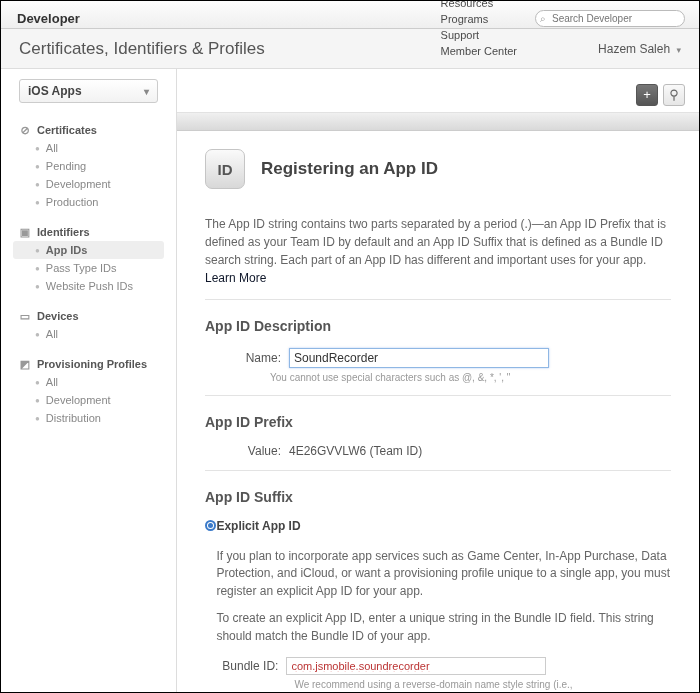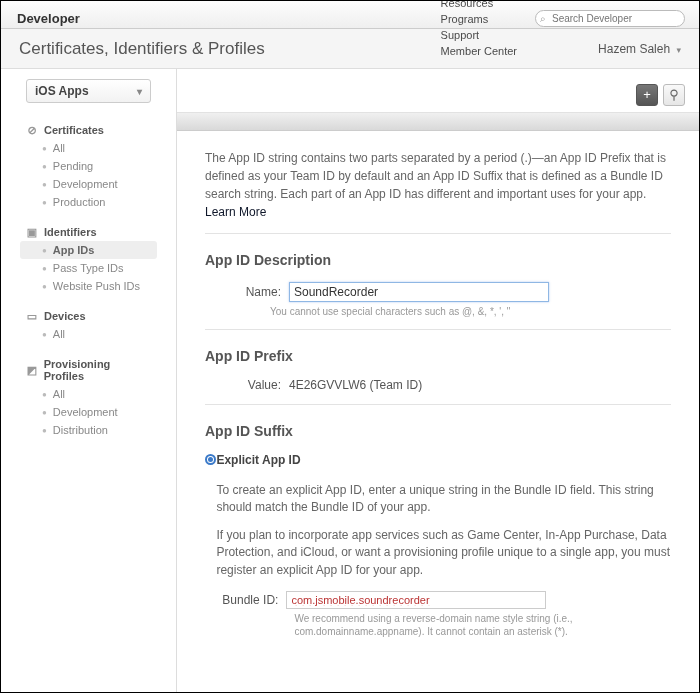--- a/index.html
+++ b/index.html
@@ -38,21 +38,21 @@
 .headerbar {
   height: 40px; background: #f5f5f5; border-bottom: 1px solid #ddd;
   display: flex; align-items: center; padding: 0 18px;
 }
 .headerbar h1 { font-size: 17px; font-weight: normal; color: #555; }
 .userlink { margin-left: auto; font-size: 12px; color: #555; }
 .userlink .chev { font-size: 9px; color: #888; margin-left: 3px; }
 
 
 .wrap { display: flex; height: calc(100% - 68px); }
-.sidebar { width: 176px; border-right: 1px solid #ddd; padding: 10px 11px; background: #fff; }
+.sidebar { width: 176px; border-right: 1px solid #ddd; padding: 10px 4px; background: #fff; }
 .select-box {
   margin: 0 14px 12px; height: 24px; border: 1px solid #ccc; border-radius: 3px;
   background: linear-gradient(#fff,#f2f2f2); display: flex; align-items: center; padding: 0 8px;
   font-size: 12px; font-weight: bold; color: #444; justify-content: space-between; cursor: pointer;
 }
 .select-box .caret { color: #888; font-size: 10px; }
 .sb-section { padding: 6px 0; }
 .sb-head { display: flex; align-items: center; padding: 3px 14px; font-size: 11px; font-weight: bold; color: #555; cursor: pointer; }
 .sb-head .ico { width: 12px; height: 12px; margin-right: 6px; display: inline-flex; align-items: center; justify-content: center; color: #999; font-size: 11px; }
 .sb-item { display: flex; align-items: center; padding: 3px 14px 3px 30px; font-size: 11px; color: #888; cursor: pointer; }
@@ -228,20 +228,24 @@
             <span>+</span>
           </div>
         <div class="sq-btn">
             <span>⚲</span>
           </div>
       </div>
     </div>
     <div class="gradbar"></div>
 
     <div class="inner">
+      <div class="hero">
+        <div class="id-badge">ID</div>
+        <h3>Registering an App ID</h3>
+      </div>
 
       <p class="intro">
         <span>The App ID string contains two parts separated by a period (.)—an App ID Prefix that is defined as your Team ID by default and an App ID Suffix that is defined as a Bundle ID search string. Each part of an App ID has different and important uses for your app.</span>
         <span class="lm">Learn More</span>
       </p>
 
       <hr class="rule">
 
       <div class="section">
         <h4>App ID Description</h4>
@@ -265,22 +269,22 @@
       <hr class="rule">
 
       <div class="section">
         <h4>App ID Suffix</h4>
         <div class="suffix-block">
           <div class="radio-col">
             <span class="radio"></span>
           </div>
           <div class="suffix-body">
             <h5>Explicit App ID</h5>
+            <p>If you plan to incorporate app services such as Game Center, In-App Purchase, Data Protection, and iCloud, or want a provisioning profile unique to a single app, you must register an explicit App ID for your app.</p>
             <p>To create an explicit App ID, enter a unique string in the Bundle ID field. This string should match the Bundle ID of your app.</p>
-            <p>If you plan to incorporate app services such as Game Center, In-App Purchase, Data Protection, and iCloud, or want a provisioning profile unique to a single app, you must register an explicit App ID for your app.</p>
             <div class="bundle-row">
               <div class="form-label">Bundle ID:</div>
               <input class="bundle-input" value="com.jsmobile.soundrecorder" style="">
             </div>
             <div class="bundle-hint">We recommend using a reverse-domain name style string (i.e., com.domainname.appname). It cannot contain an asterisk (*).</div>
           </div>
         </div>
       </div>
 
     </div>

